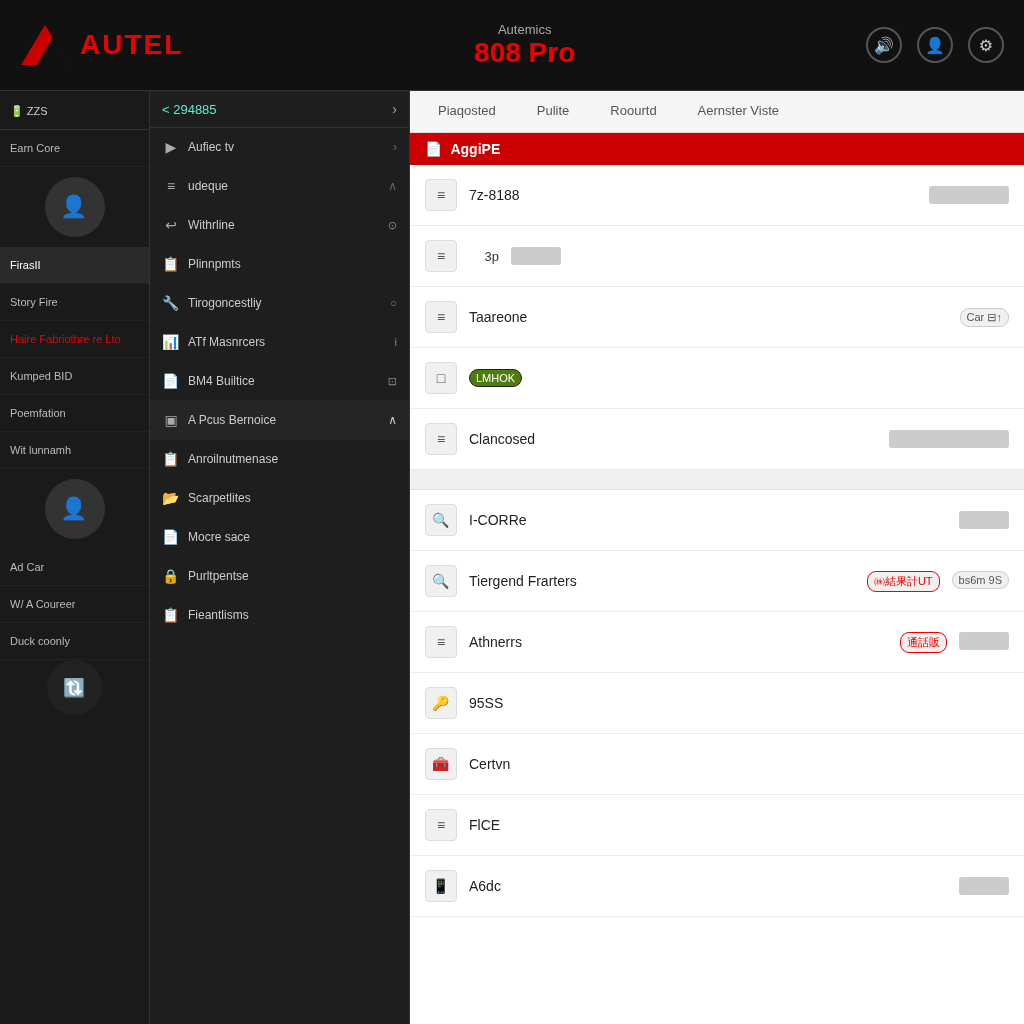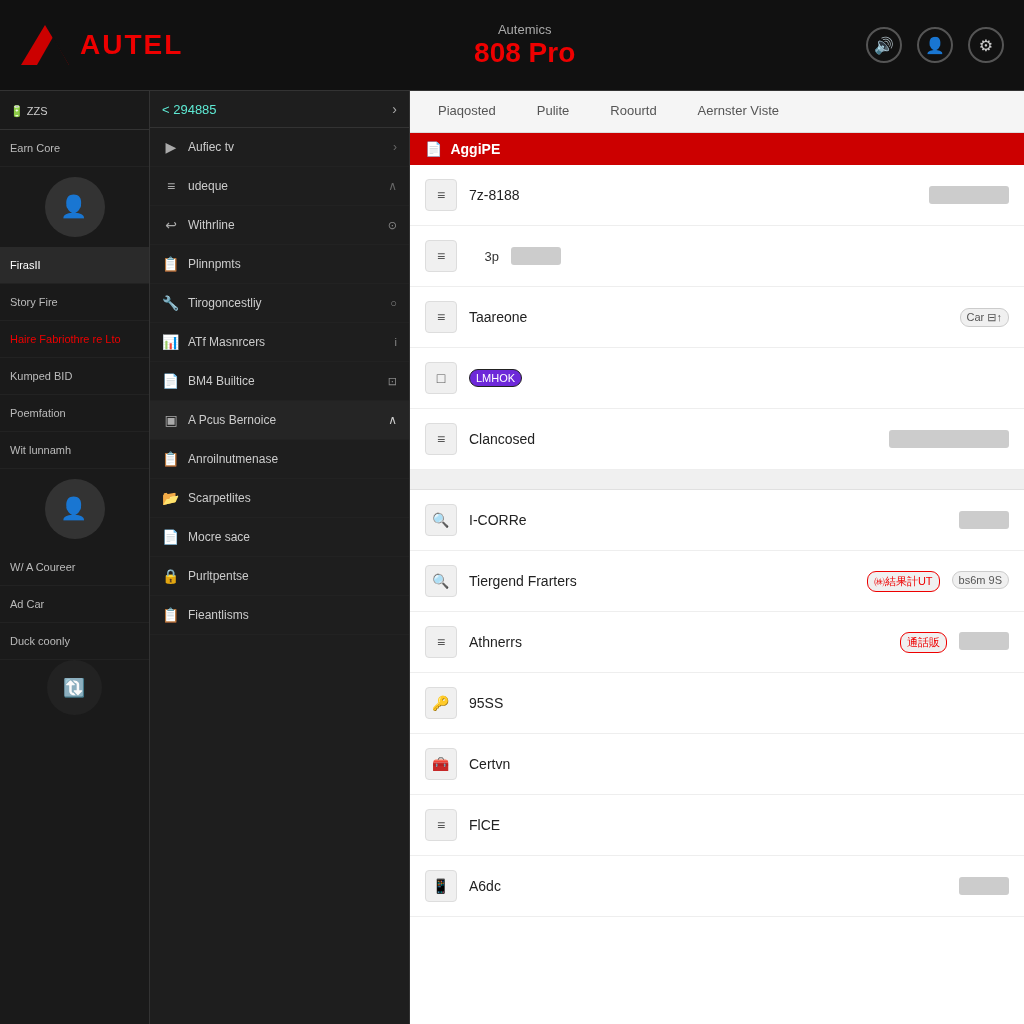--- a/index.html
+++ b/index.html
@@ -262,21 +262,21 @@
       background: #f0f0f0;
       border: 1px solid #ccc;
       padding: 2px 6px;
       border-radius: 9px;
     }
     .content-item-badge.red-outline {
       border-color: #e00;
       color: #e00;
     }
     .content-item-badge.dark {
-      background: #6d28d9;
+      background: #4d7c0f;
       color: #fff;
       border-color: #222;
     }
     .content-item-value {
       font-size: 13px;
       color: #333;
       min-width: 30px;
       text-align: right;
     }
     .content-item-blurred {
@@ -333,22 +333,22 @@
 
     <div class="sidebar-menu-item">Earn Core</div>
     <div class="sidebar-avatar">👤</div>
     <div class="sidebar-menu-item active">FirasII</div>
     <div class="sidebar-menu-item">Story Fire</div>
     <div class="sidebar-menu-item highlight">Haire Fabriothre re Lto</div>
     <div class="sidebar-menu-item">Kumped BID</div>
     <div class="sidebar-menu-item">Poemfation</div>
     <div class="sidebar-menu-item">Wit lunnamh</div>
     <div class="sidebar-avatar">👤</div>
+    <div class="sidebar-menu-item">Ad Car</div>
     <div class="sidebar-menu-item">W/ A Coureer</div>
-    <div class="sidebar-menu-item">Ad Car</div>
     <div class="sidebar-menu-item">Duck coonly</div>
     <div class="sidebar-avatar-bottom">🔃</div>
   </div>
 
   <div class="middle-panel">
     <div class="middle-header">
       <span class="middle-header-text">&lt; 294885</span>
       <span class="middle-header-arrow">›</span>
     </div>
 

